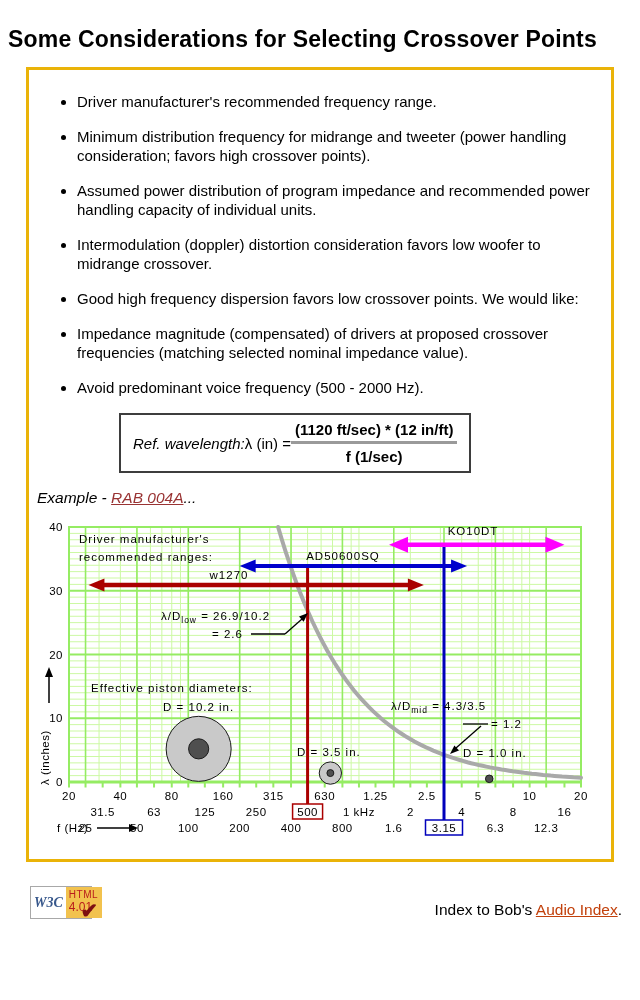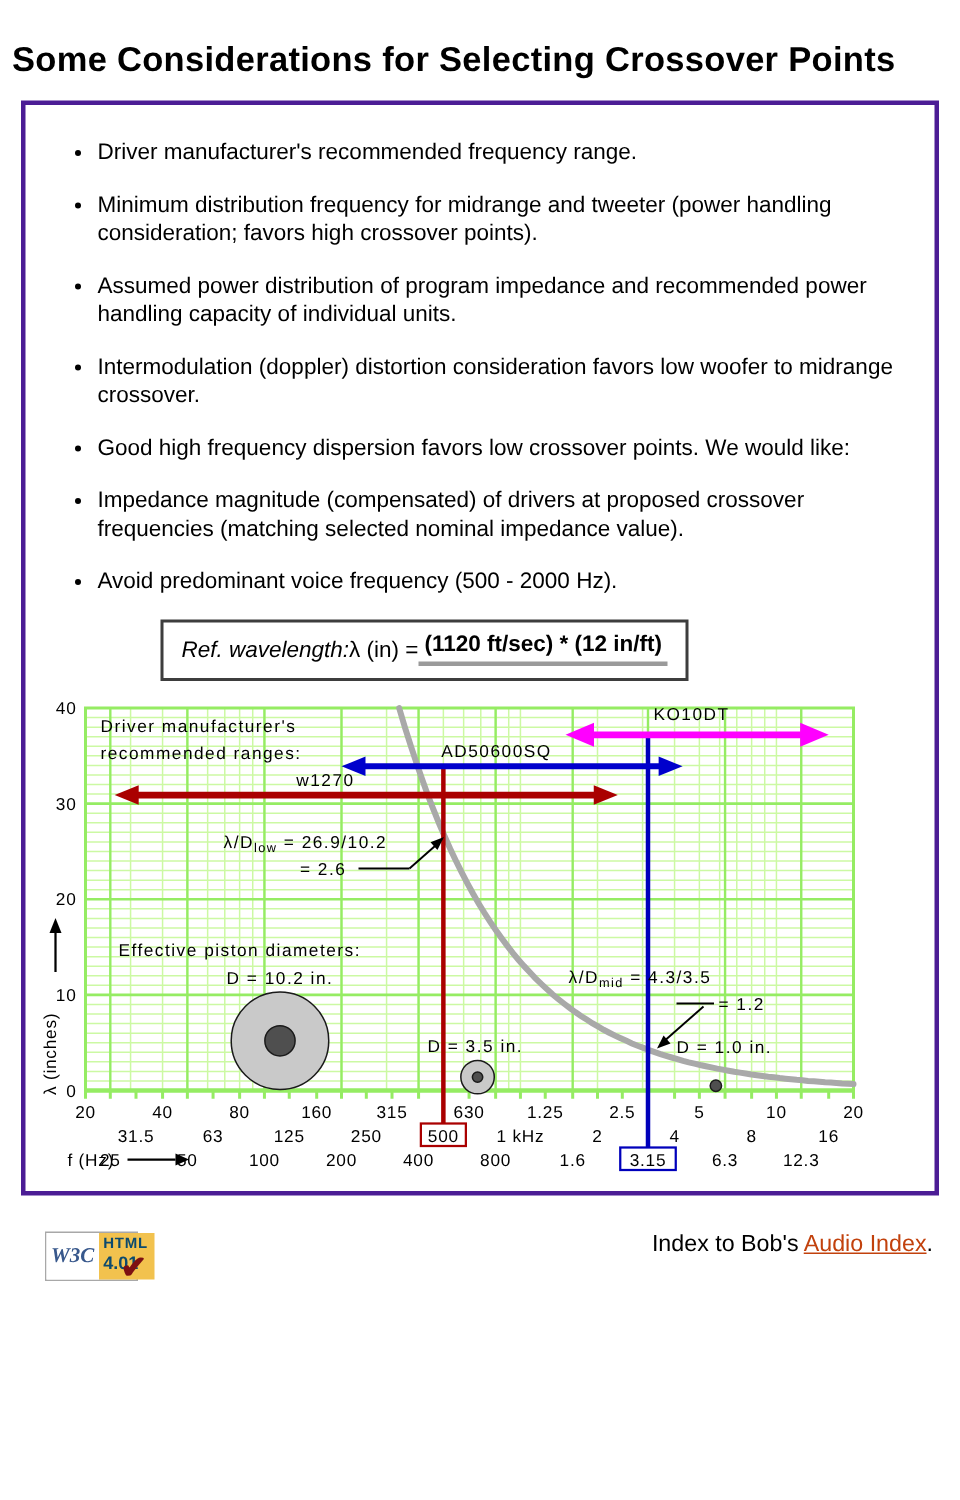--- a/index.html
+++ b/index.html
@@ -1,35 +1,35 @@
 <!DOCTYPE html>
 <html><head>
 <meta charset="utf-8">
 <style>
   html,body{margin:0;padding:0;background:#fff;}
   body{width:640px;height:1000px;overflow:hidden;font-family:"Liberation Sans",sans-serif;color:#000;}
   h1{margin:26px 8px 14px;font-size:23px;font-weight:bold;letter-spacing:0.2px;}
-  .outer-box{margin:0 14px;border:3px solid #4c1d95;padding:12px 0 2px 0;}
+  .outer-box{margin:0 26px;border:3px solid #eab308;padding:12px 0 12px 0;}
   ul.considerations{margin:10px 18px 14px 26px;padding-left:22px;font-size:15px;line-height:19px;}
   ul.considerations li{margin-bottom:16px;}
   .dispersion{margin:16px 0 0 36px;font-size:15.5px;}
   .formula-box{width:-moz-fit-content;width:fit-content;margin:6px 0 6px 90px;border:2px solid #3d3d3d;padding:6px 12px;display:flex;align-items:center;gap:0;font-size:15px;}
   .formula-label{font-style:italic;}
   .frac{text-align:center;font-weight:bold;}
   .frac .num{padding:0 4px 3px;}
   .frac .bar{height:3px;background:#9a9a9a;margin-bottom:2px;}
   .frac .den{padding-top:2px;}
   .example-line{margin:16px 0 10px 8px;font-style:italic;font-size:15.5px;}
   .example-line a{text-decoration:underline;cursor:pointer;}
   .chart-wrap{margin-top:8px;}
   svg{display:block;}
-  .footer{display:flex;justify-content:space-between;align-items:flex-start;margin:24px 18px 0 30px;}
+  .footer{display:flex;justify-content:space-between;align-items:flex-end;margin:24px 18px 0 30px;}
   .w3c-badge{position:relative;width:60px;height:31px;border:1px solid #a8a8a8;display:flex;cursor:pointer;}
   .w3c-left{background:#fff;color:#38588c;font-family:"Liberation Serif",serif;font-style:italic;font-weight:bold;font-size:14px;display:flex;align-items:center;padding:0 3px;}
-  .w3c-right{background:#f2c24e;color:#0c4a6e;font-weight:bold;line-height:1.05;padding:3px 4px 0 3px;flex:1;}
+  .w3c-right{background:#f2c24e;color:#b91c1c;font-weight:normal;line-height:1.05;padding:3px 4px 0 3px;flex:1;}
   .w3c-right .l1{font-size:10px;letter-spacing:0.5px;}
   .w3c-right .l2{font-size:12px;}
   .w3c-check{position:absolute;right:-7px;bottom:-5px;color:#7d1012;font-size:21px;font-weight:bold;}
   .footer-right{text-align:right;}
   .tinkered{font-style:italic;font-size:13.5px;margin-bottom:3px;}
   .return-line{font-size:15.5px;}
   .return-line a{text-decoration:underline;cursor:pointer;}
 </style>
 </head>
 <body>
@@ -48,23 +48,27 @@
     <li>Impedance magnitude (compensated) of drivers at proposed crossover frequencies (matching selected nominal impedance value).</li>
     <li>Avoid predominant voice frequency (500 - 2000 Hz).</li>
   </ul>
 
   <div class="formula-box">
     <span class="formula-label">Ref. wavelength:</span>
     <span>λ (in) =</span>
     <span class="frac">
       <span class="num" style="display:block">(1120 ft/sec) * (12 in/ft)</span>
       <span class="bar" style="display:block"></span>
+      <span class="den" style="display:block">f (1/sec)</span>
     </span>
   </div>
 
+  <div class="example-line">
+    <span>Example - </span><a id="rab-link" style="color: rgb(153, 51, 51);">RAB 004A</a><span>...</span>
+  </div>
 
   <div class="chart-wrap">
     <svg id="xover-svg" width="564" height="330" viewBox="0 0 564 330">
         <line x1="40" y1="10" x2="40" y2="265" stroke="#ccf9a3" stroke-width="1"></line>
         <line x1="70.0529082121696" y1="10" x2="70.0529082121696" y2="265" stroke="#ccf9a3" stroke-width="1"></line>
         <line x1="91.37578592665278" y1="10" x2="91.37578592665278" y2="265" stroke="#ccf9a3" stroke-width="1"></line>
         <line x1="107.91509481336108" y1="10" x2="107.91509481336108" y2="265" stroke="#ccf9a3" stroke-width="1"></line>
         <line x1="121.4286941388224" y1="10" x2="121.4286941388224" y2="265" stroke="#ccf9a3" stroke-width="1"></line>
         <line x1="132.85427956911371" y1="10" x2="132.85427956911371" y2="265" stroke="#ccf9a3" stroke-width="1"></line>
         <line x1="142.75157185330556" y1="10" x2="142.75157185330556" y2="265" stroke="#ccf9a3" stroke-width="1"></line>

